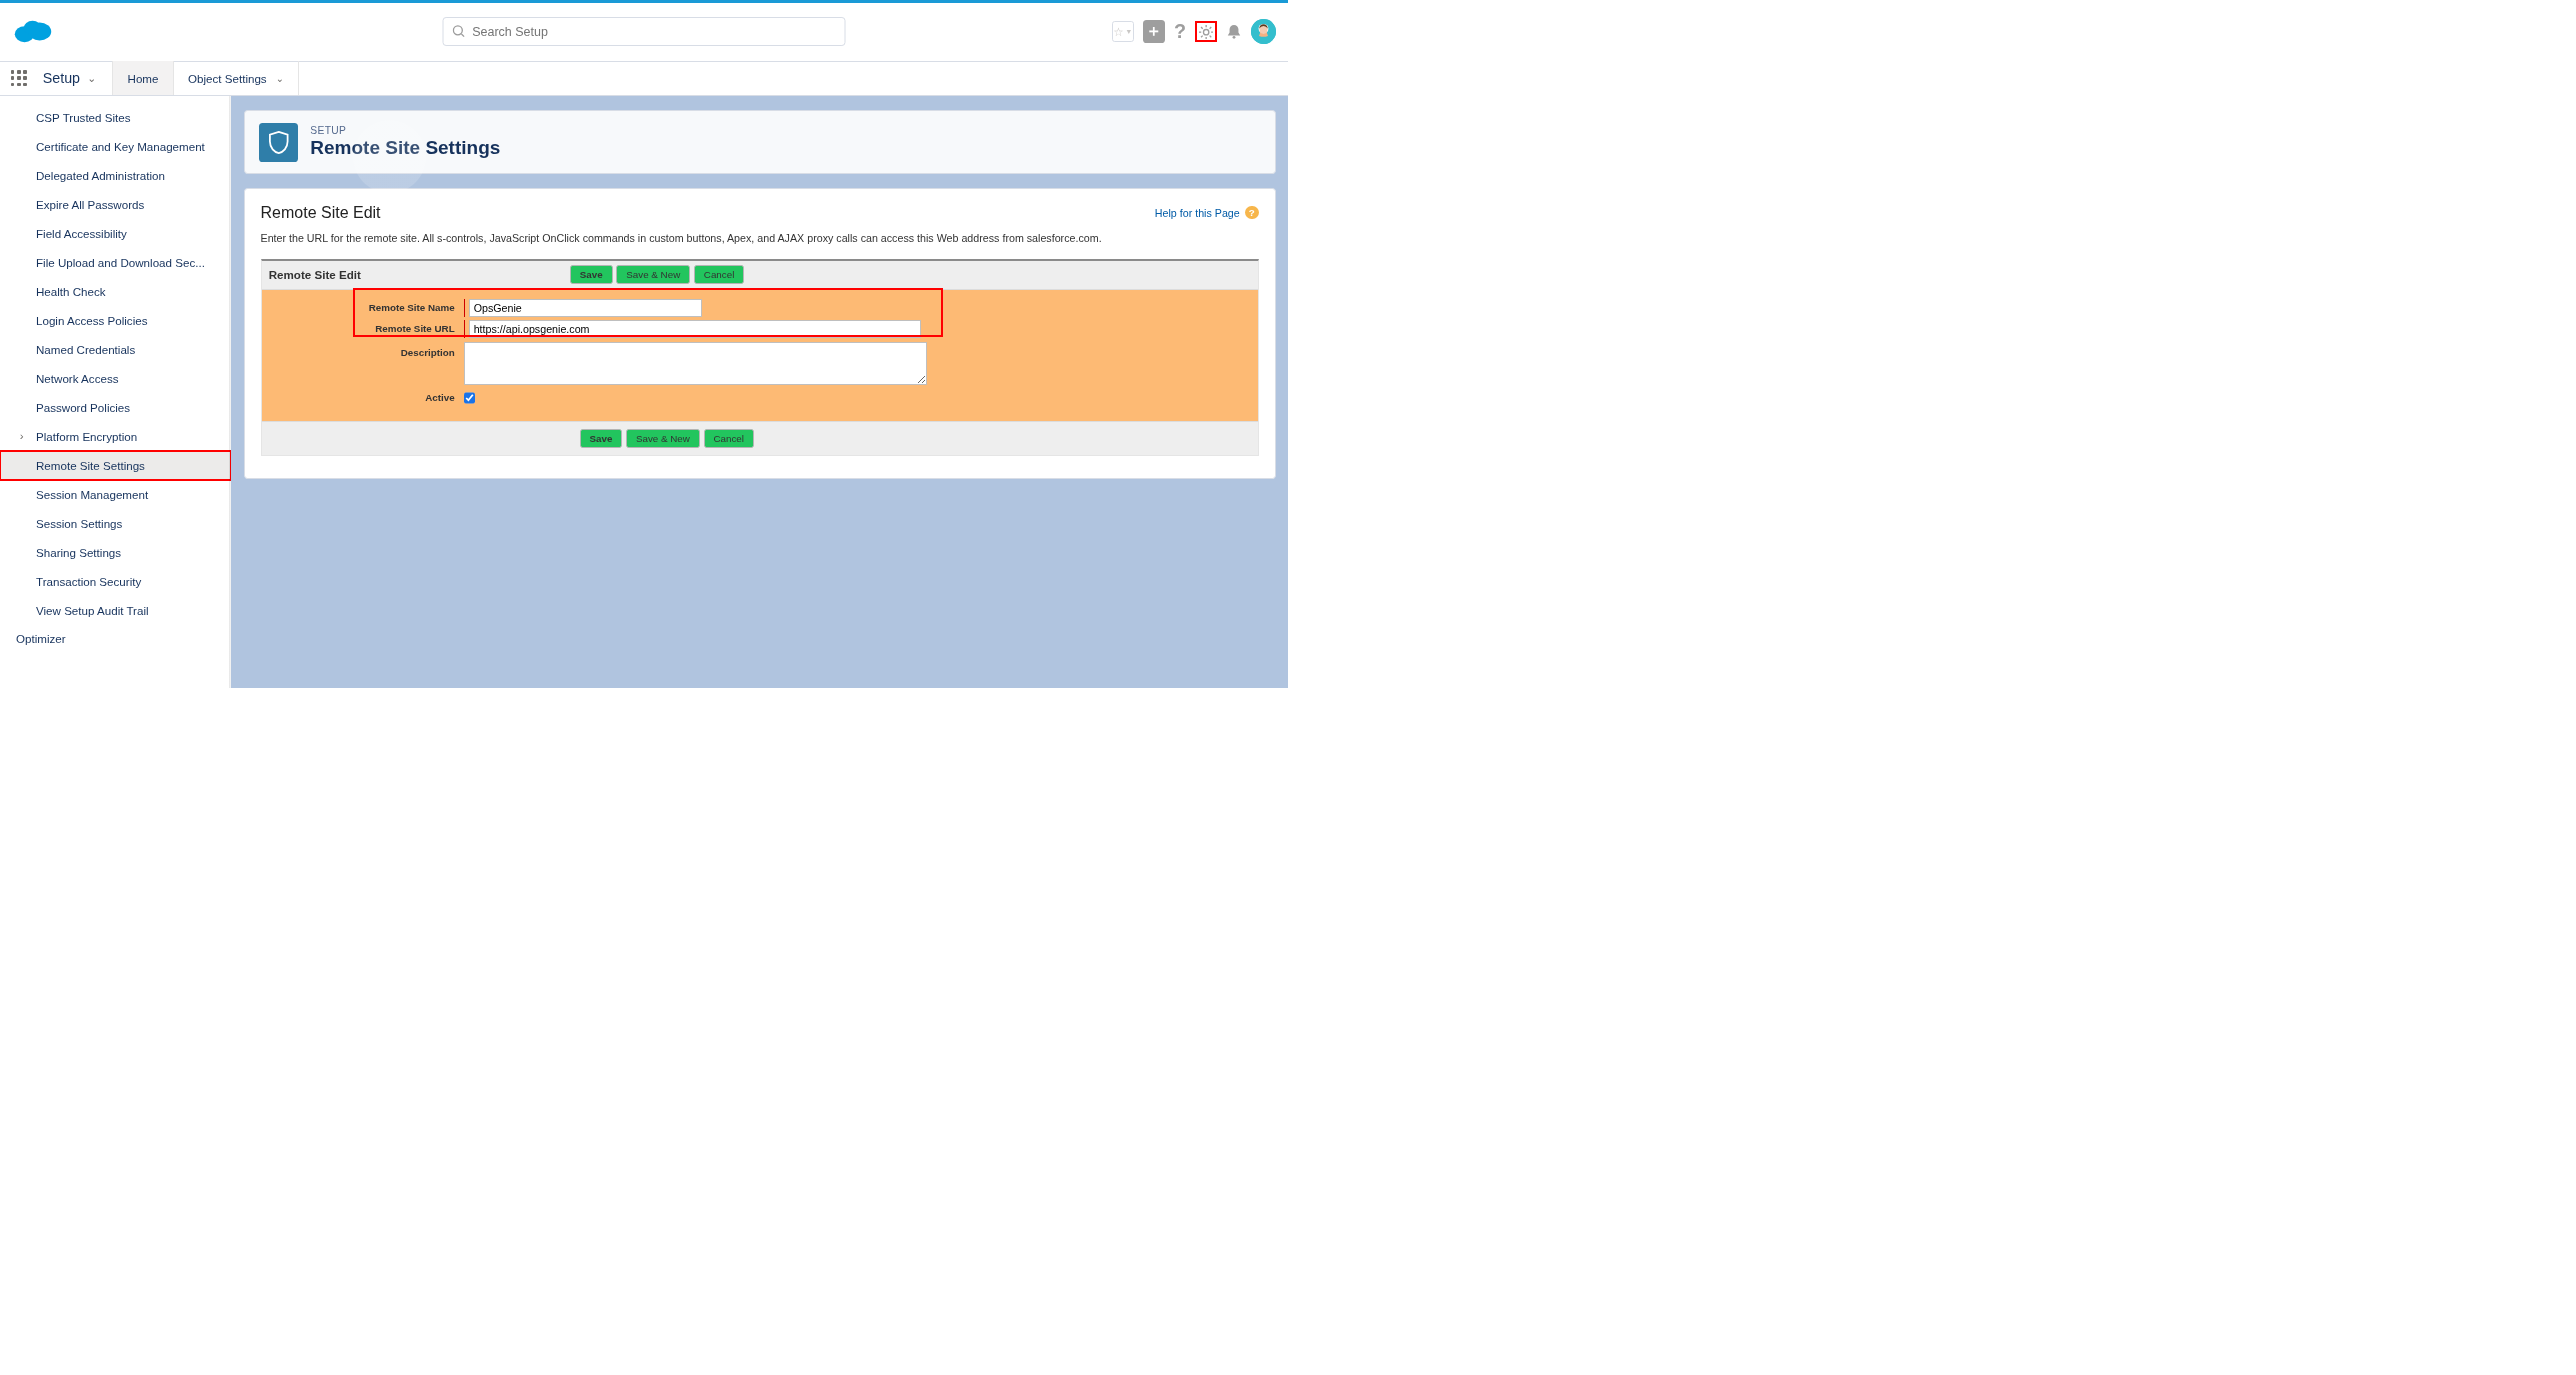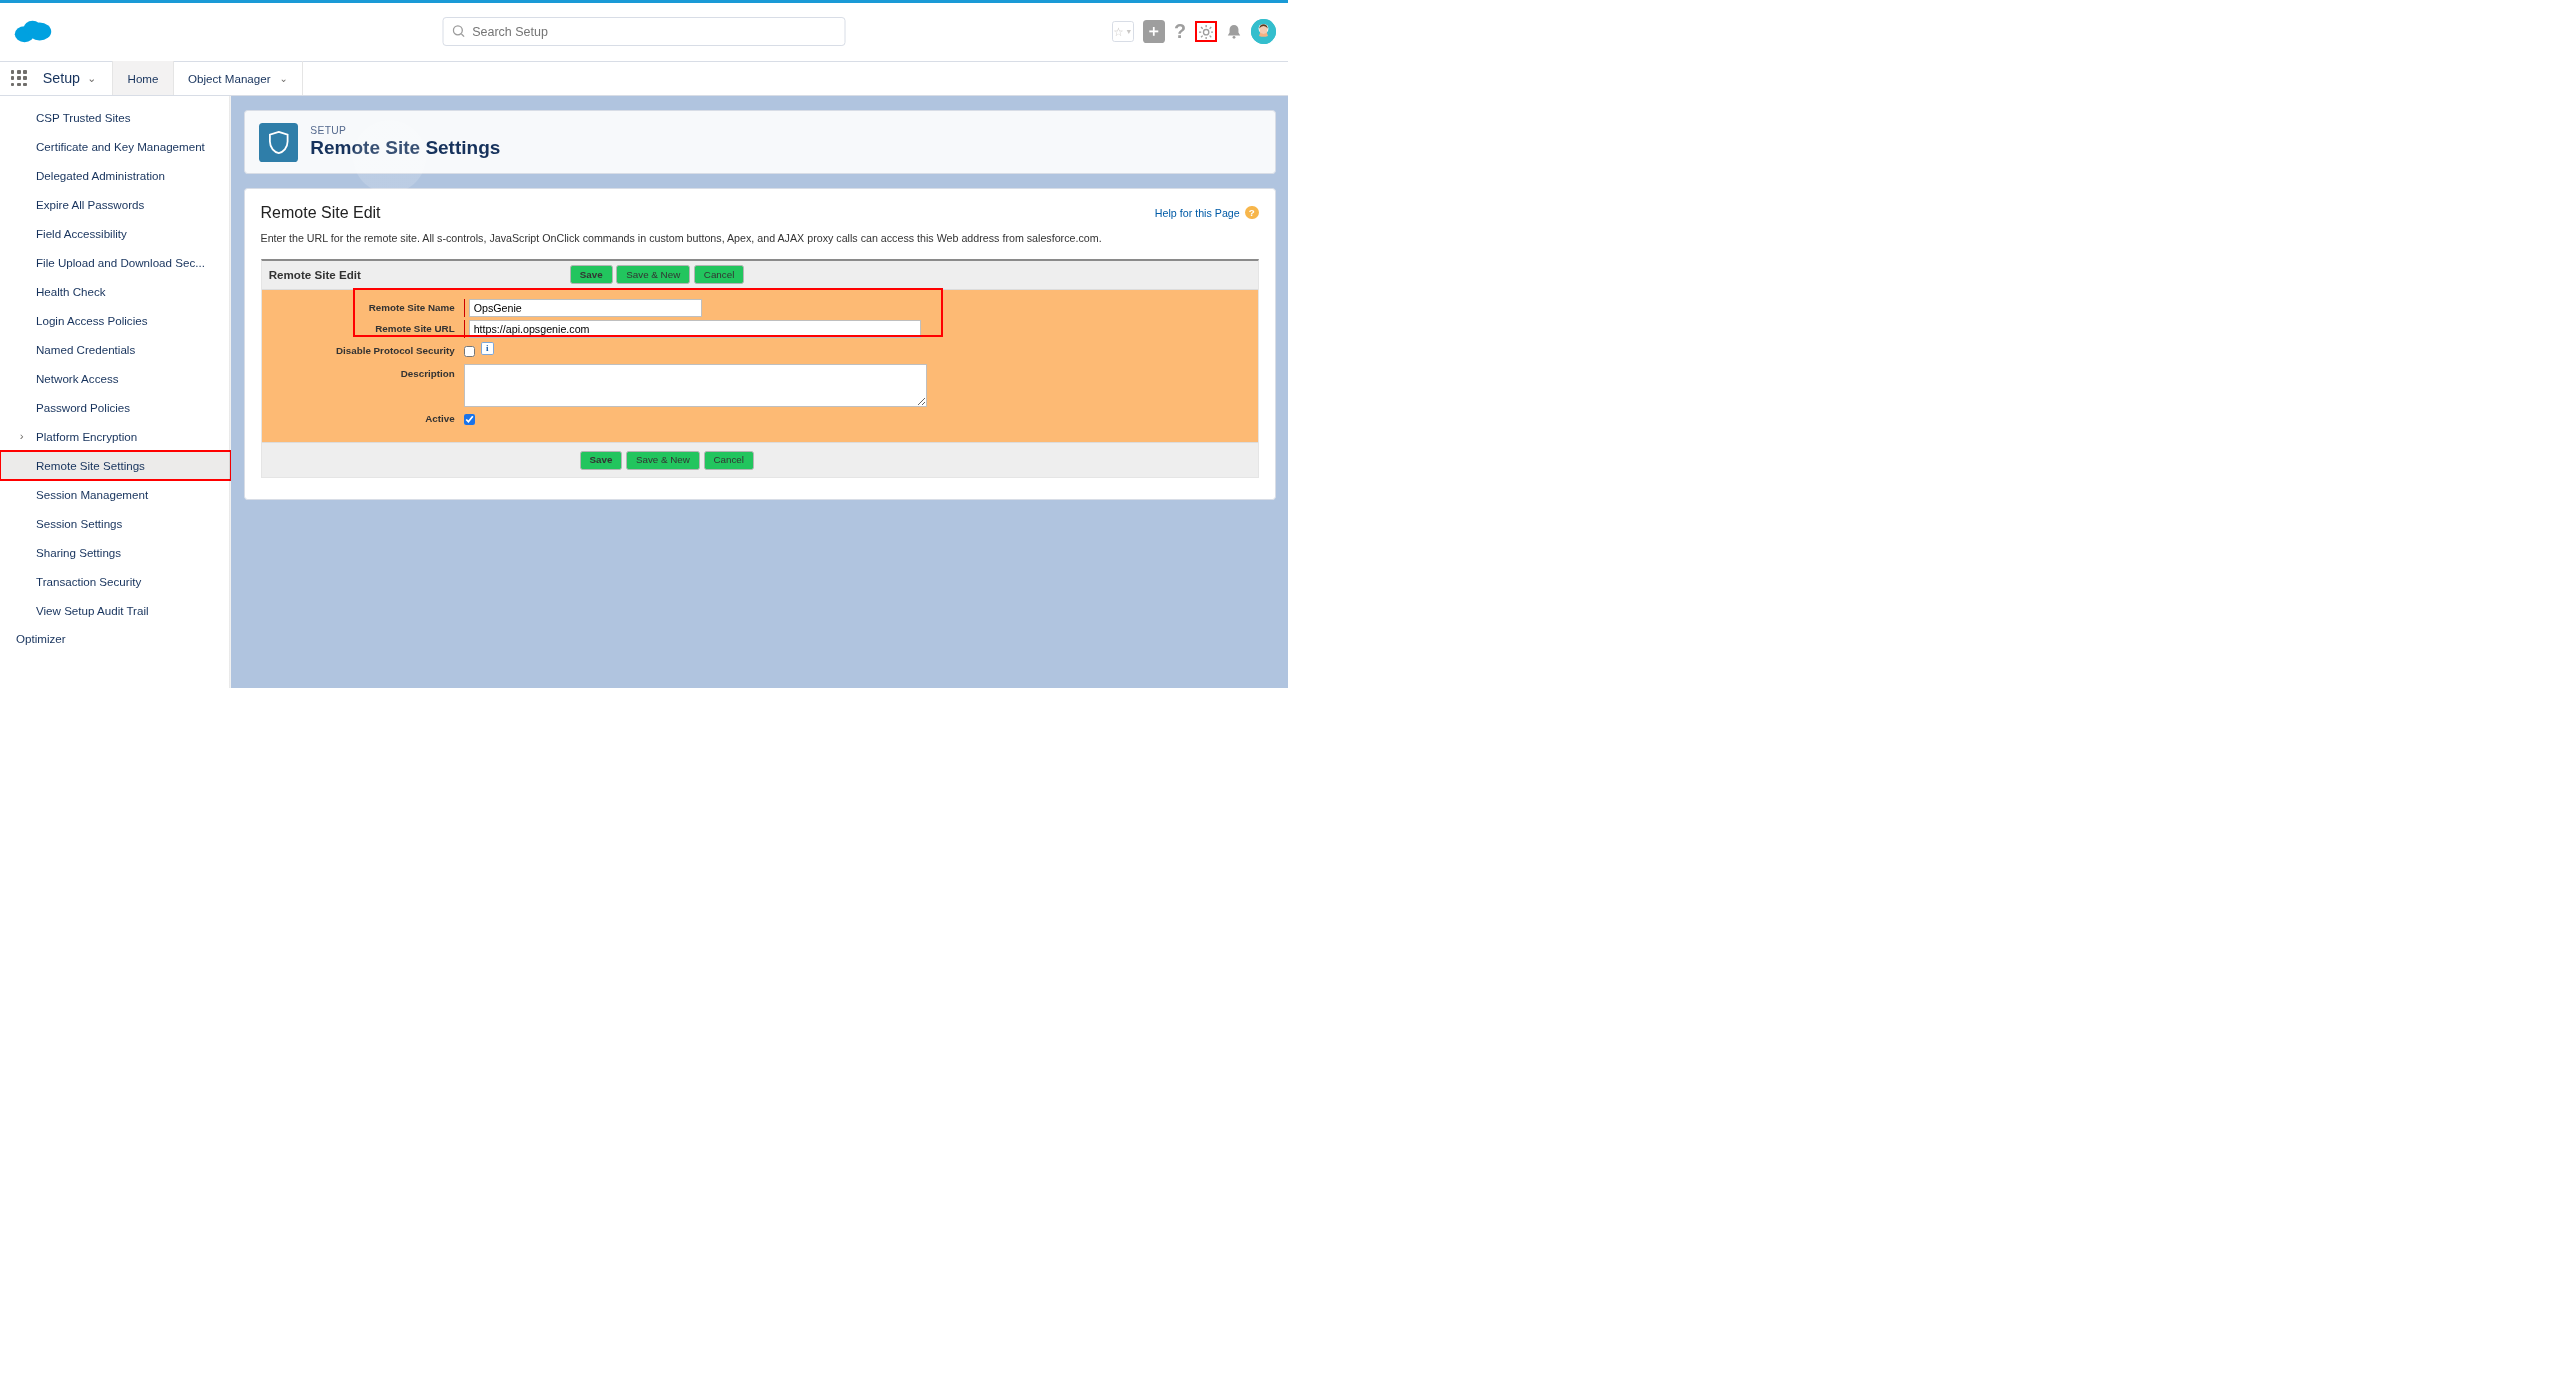--- a/index.html
+++ b/index.html
@@ -324,21 +324,21 @@
       <span></span>
       <span></span>
     </div>
   <span class="setup-label">Setup</span>
   <span class="setup-caret">⌄</span>
 
   <div class="ctx-tab home">
     <span>Home</span>
   </div>
   <div class="ctx-tab">
-    <span>Object Manager</span>
+    <span>Object Settings</span>
     <span class="caret">⌄</span>
   </div>
 </div>
 
 <div class="split">
   <div class="sidebar">
     <div class="nav-item">CSP Trusted Sites</div>
     <div class="nav-item">Certificate and Key Management</div>
     <div class="nav-item">Delegated Administration</div>
     <div class="nav-item">Expire All Passwords</div>
@@ -397,25 +397,20 @@
             <label><b>Remote Site Name</b></label>
             <span class="req-bar"></span>
             <input class="if-text txt-name" value="OpsGenie" style="">
           </div>
           <div class="form-row">
             <label><b>Remote Site URL</b></label>
             <span class="req-bar"></span>
             <input class="if-text txt-url" value="https://api.opsgenie.com" style="">
           </div>
 
-          <div class="form-row">
-            <label><b>Disable Protocol Security</b></label>
-            <input type="checkbox" class="chk" style="">
-            <span class="info-i">i</span>
-          </div>
 
           <div class="form-row">
             <label style="padding-top:1.8px"><b>Description</b></label>
             <textarea class="if-text" style=""></textarea>
           </div>
 
           <div class="form-row" style="margin-top:3.6px">
             <label><b>Active</b></label>
             <input type="checkbox" class="chk chk-active" checked="" style="">
           </div>

